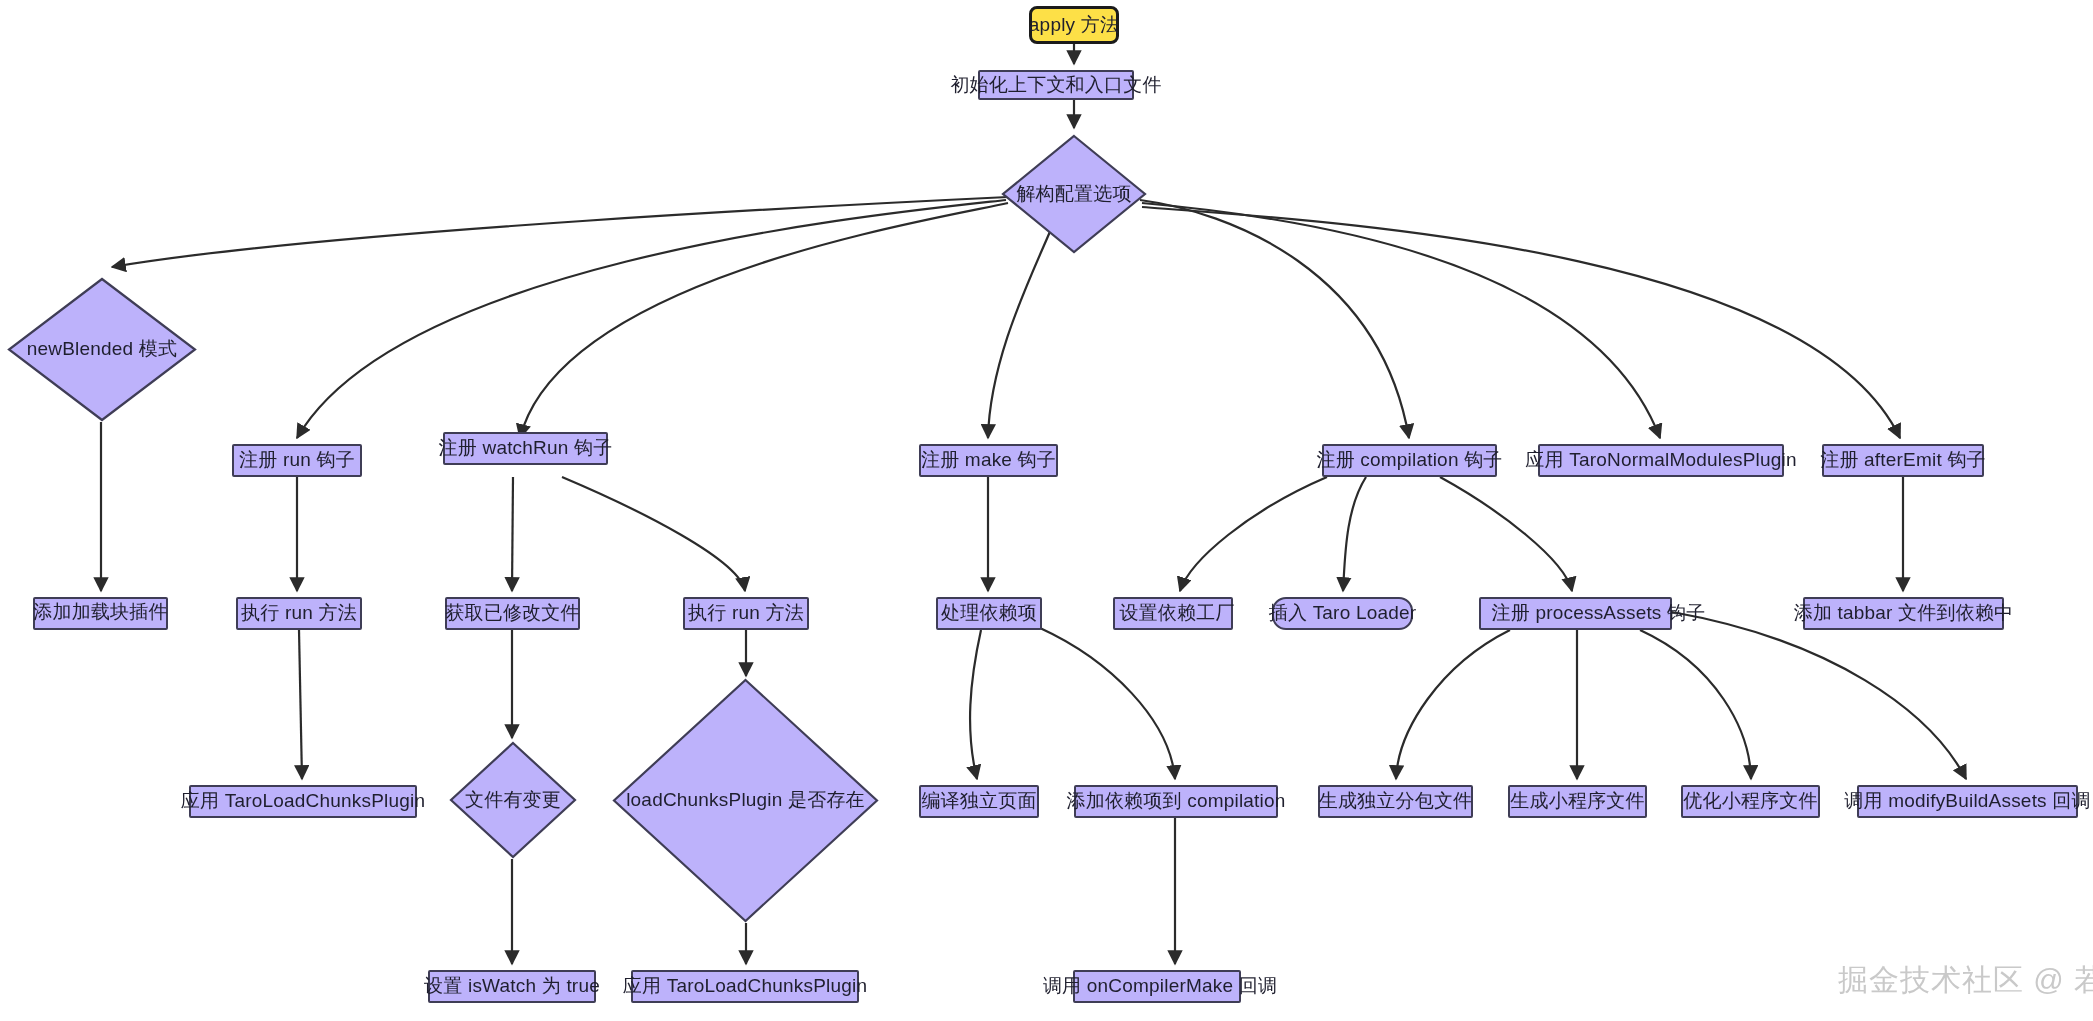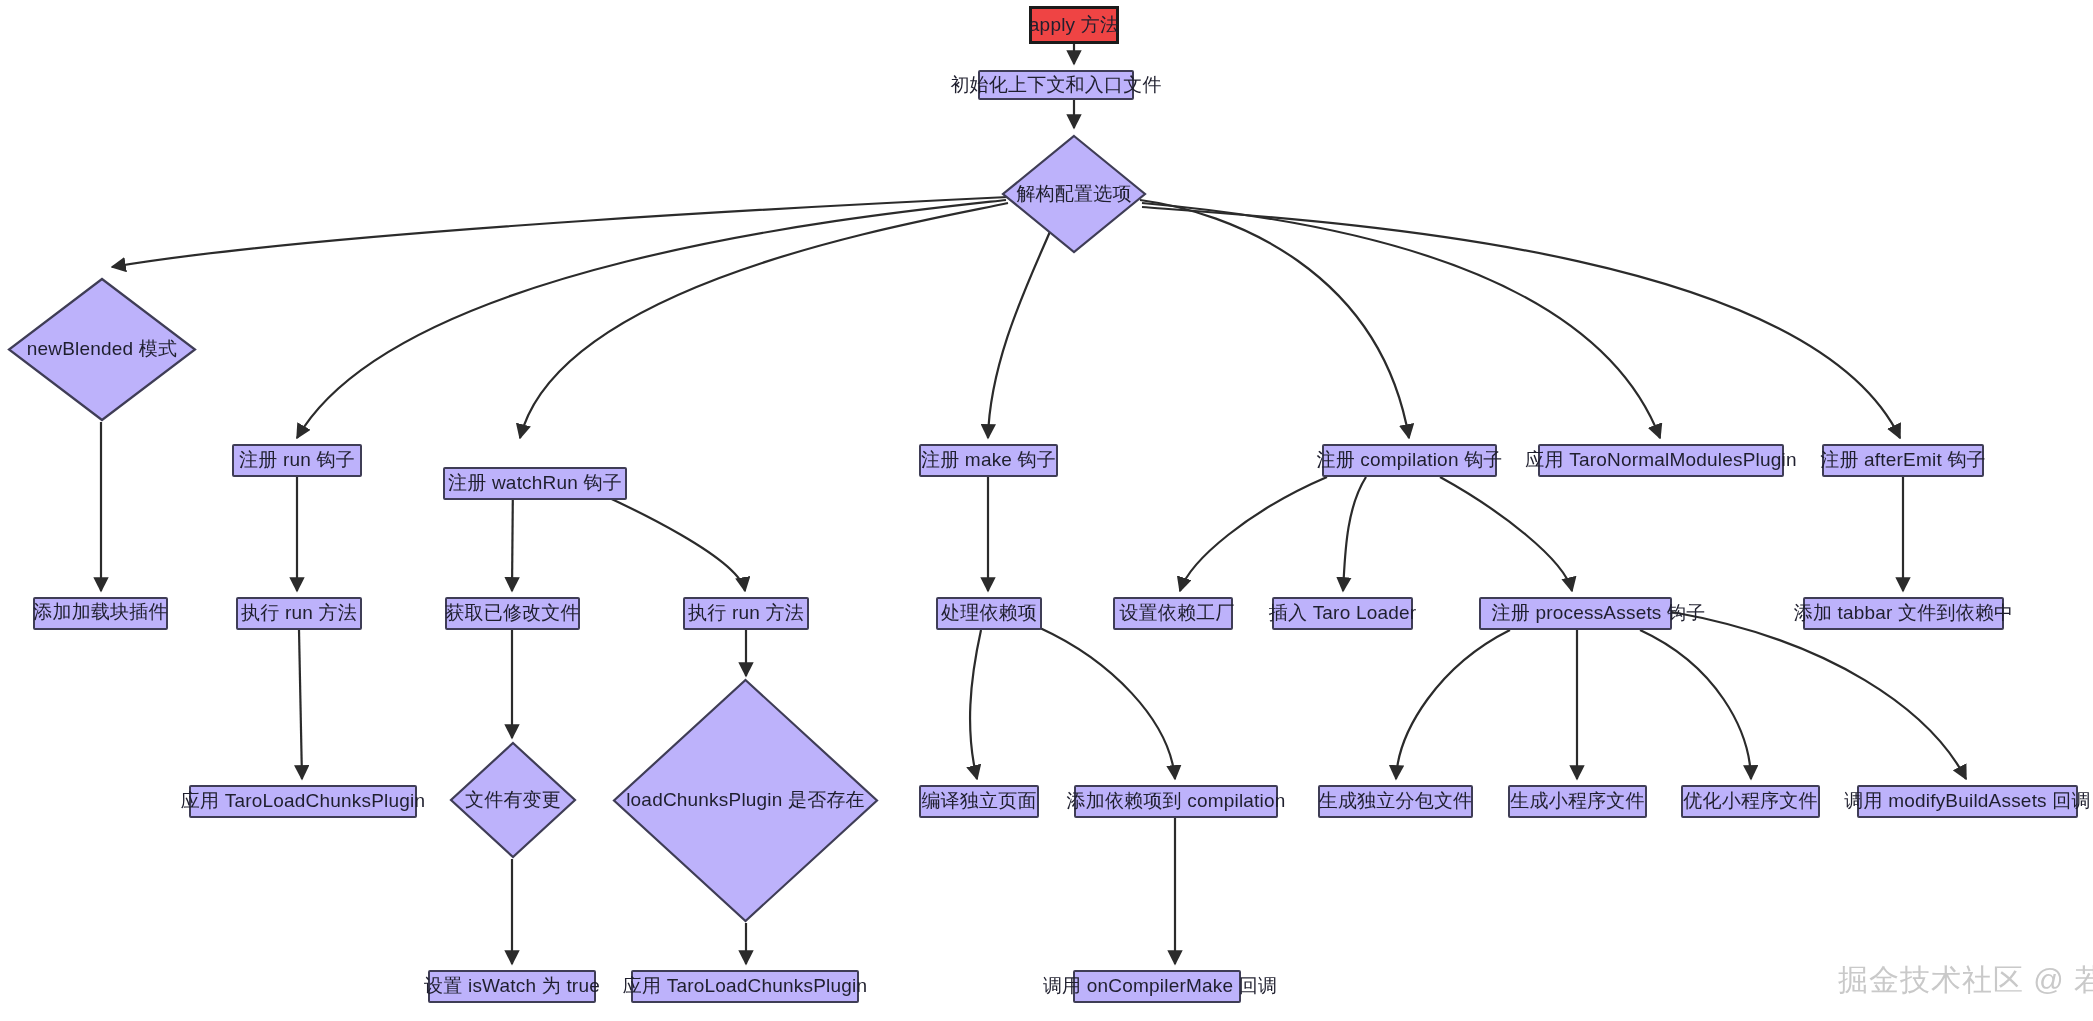--- a/index.html
+++ b/index.html
@@ -37,23 +37,23 @@
     line-height: 1.1;
     white-space: nowrap;
     letter-spacing: 0.2px;
   }
   .node.rect {
     background: #bdb2fb;
     border: 2px solid #3f3d56;
     border-radius: 2px;
   }
   .node.start {
-    background: #ef4444;
+    background: #fde047;
     border: 3px solid #1b1b1b;
-    border-radius: 0px;
+    border-radius: 8px;
   }
   .node.diamond {
     background: transparent;
     border: none;
   }
   .diamond-shape {
     position: absolute;
     left: 0; top: 0;
     width: 100%;
     height: 100%;
@@ -141,21 +141,21 @@
       </div>
       <div class="node rect" style="left: 232px; top: 444px; width: 130px; height: 33px;">
         <span>注册 run 钩子</span>
       </div>
       <div class="node rect" style="left: 236px; top: 597px; width: 126px; height: 33px;">
         <span>执行 run 方法</span>
       </div>
       <div class="node rect" style="left: 189px; top: 785px; width: 228px; height: 33px;">
         <span>应用 TaroLoadChunksPlugin</span>
       </div>
-      <div class="node rect" style="left: 443px; top: 467px; width: 184px; height: 33px;">
+      <div class="node rect" style="left: 443px; top: 432px; width: 165px; height: 33px;">
         <span>注册 watchRun 钩子</span>
       </div>
       <div class="node rect" style="left: 445px; top: 597px; width: 135px; height: 33px;">
         <span>获取已修改文件</span>
       </div>
       <div class="node diamond" style="left: 449px; top: 741px; width: 128px; height: 118px;">
         <svg class="diamond-shape" viewBox="0 0 128 118" preserveAspectRatio="none">
           <polygon points="64,2 126,59 64,116 2,59" fill="#bdb2fb" stroke="#3f3d56" stroke-width="2.2"></polygon>
         </svg>
         <span class="diamond-label">文件有变更</span>
@@ -186,21 +186,21 @@
       </div>
       <div class="node rect" style="left: 1074px; top: 785px; width: 204px; height: 33px;">
         <span>添加依赖项到 compilation</span>
       </div>
       <div class="node rect" style="left: 1073px; top: 970px; width: 168px; height: 33px; padding-left: 6px;">
         <span>调用 onCompilerMake 回调</span>
       </div>
       <div class="node rect" style="left: 1113px; top: 597px; width: 120px; height: 33px; padding-left: 8px;">
         <span>设置依赖工厂</span>
       </div>
-      <div class="node rect" style="left: 1272px; top: 597px; width: 141px; height: 33px;">
+      <div class="node rect" style="left: 1272px; top: 597px; width: 141px; height: 33px; border-radius: 14px;">
         <span>插入 Taro Loader</span>
       </div>
       <div class="node rect" style="left: 1322px; top: 444px; width: 175px; height: 33px;">
         <span>注册 compilation 钩子</span>
       </div>
       <div class="node rect" style="left: 1479px; top: 597px; width: 193px; height: 33px; padding-left: 46px;">
         <span>注册 processAssets 钩子</span>
       </div>
       <div class="node rect" style="left: 1318px; top: 785px; width: 155px; height: 33px;">
         <span>生成独立分包文件</span>

